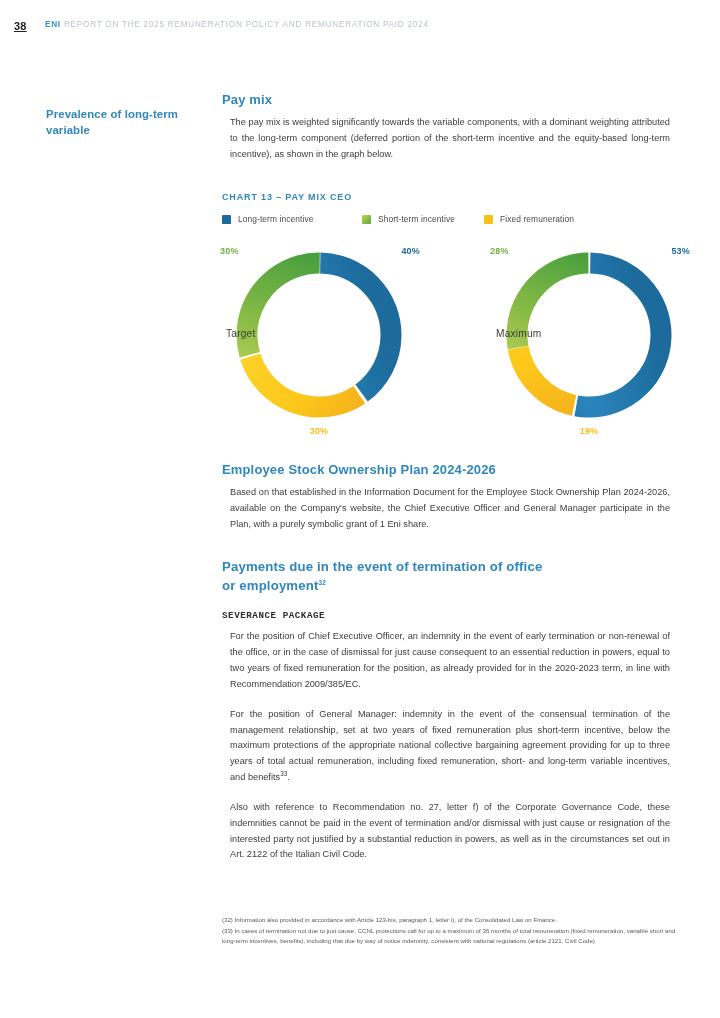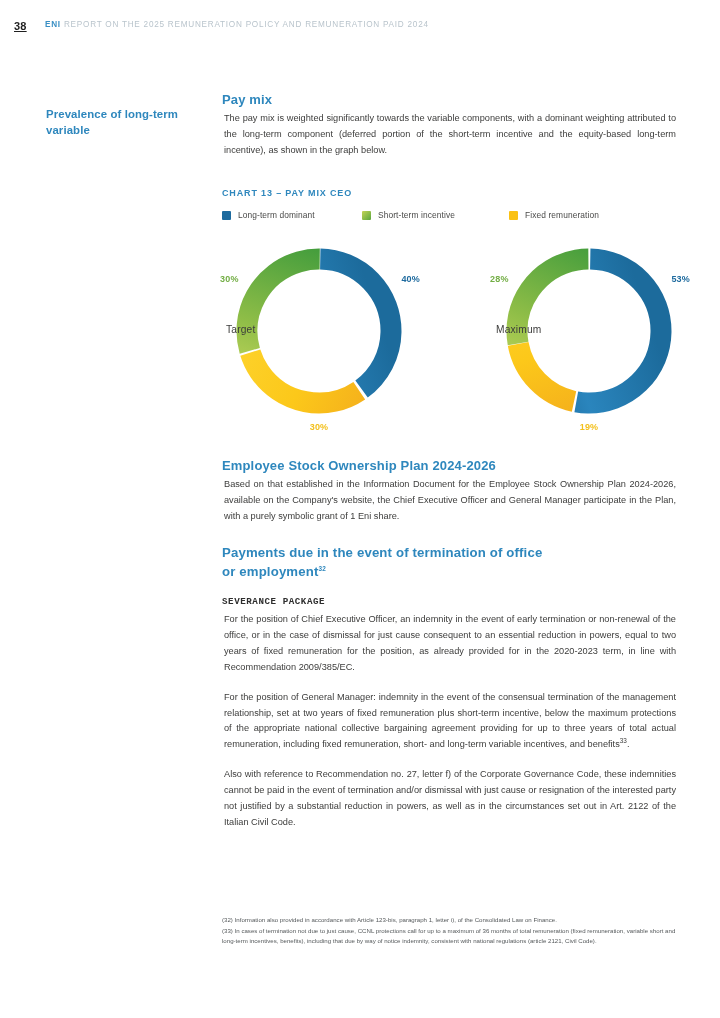--- a/index.html
+++ b/index.html
@@ -80,21 +80,21 @@
   }
   h3.sub-title {
     margin: 0 0 5px 0;
     font-size: 9.2px;
     font-weight: bold;
     color: #2d2d2d;
     letter-spacing: .55px;
     font-family: Liberation Mono, monospace;
   }
   p.body-text {
-    margin: 2px;
+    margin: 8px;
     font-size: 9.2px;
     line-height: 1.72;
     text-align: justify;
     color: #3c3c3b;
     letter-spacing: .005px;
   }
   p.body-text + p.body-text { margin-top: 14px; }
   sup { font-size: 6.4px; vertical-align: super; line-height: 0; }
 
   .gap-lg { height: 24px; }
@@ -116,21 +116,21 @@
     margin-bottom: 18px;
   }
   .legend-item {
     display: flex;
     align-items: center;
     font-size: 8.4px;
     color: #4a4a49;
     letter-spacing: .1px;
   }
   .legend-item.i0 { width: 140px; }
-  .legend-item.i1 { width: 147px; }
+  .legend-item.i1 { width: 122px; }
   .legend-swatch {
     width: 9px; height: 9px;
     margin-right: 7px;
     flex: none;
     border-radius: 1px;
   }
 
   .donut-row {
     display: flex;
     justify-content: flex-start;
@@ -152,21 +152,20 @@
     font-size: 10.2px;
     color: #3c3c3b;
     letter-spacing: .2px;
   }
   .pct {
     position: absolute;
     font-size: 9px;
     font-weight: bold;
     letter-spacing: .2px;
     white-space: nowrap;
-    margin-top: 32px;
   }
   .pct.tl { left: -6px;  top: 4px; }
   .pct.tr { right: -8px; top: 4px; }
   .pct.bc { left: 50%; transform: translateX(-50%); bottom: 2px; }
 
   
   .footnotes {
     position: absolute;
     left: 222px;
     top: 915px;
@@ -196,21 +195,21 @@
 
   <h2 class="sec-title">Pay mix</h2>
   <p class="body-text">The pay mix is weighted significantly towards the variable components, with a dominant weighting attributed to the long-term component (deferred portion of the short-term incentive and the equity-based long-term incentive), as shown in the graph below.</p>
 
   <div class="chart-block">
     <div class="chart-label">CHART 13 – PAY MIX CEO</div>
 
     <div class="legend">
       <div class="legend-item i0">
         <span class="legend-swatch" style="background:#1d6a9e"></span>
-        <span>Long-term dominant</span>
+        <span>Long-term incentive</span>
       </div>
       <div class="legend-item i1">
         <span class="legend-swatch" style="background:linear-gradient(135deg,#c3d356,#5aa63e)"></span>
         <span>Short-term incentive</span>
       </div>
       <div class="legend-item i2">
         <span class="legend-swatch" style="background:#fac114"></span>
         <span>Fixed remuneration</span>
       </div>
     </div>

